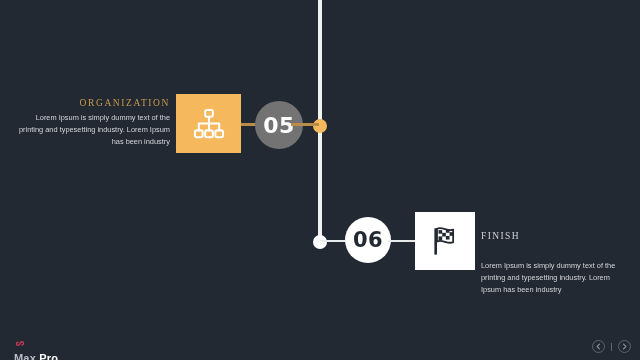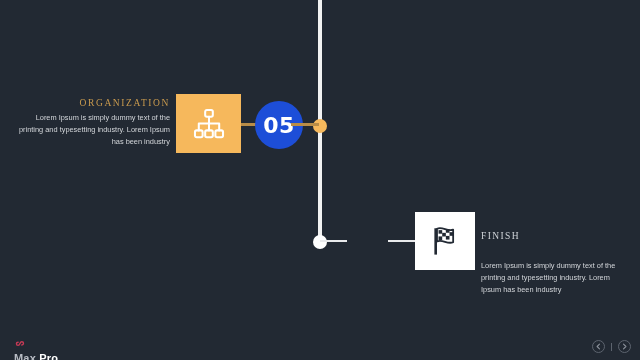--- a/index.html
+++ b/index.html
@@ -57,21 +57,21 @@
     position:absolute;
     left:291px; top:123px;
     width:28px; height:3px;
     background:#b98c47;
   }
   .badge-05 {
     position:absolute;
     left:255px; top:101px;
     width:48px; height:48px;
     border-radius:50%;
-    background:#1d4ed8;
+    background:#737373;
     display:flex; align-items:center; justify-content:center;
     color:#ffffff;
     font-size:22px;
     font-weight:bold;
     letter-spacing:0.5px;
     font-family:"DejaVu Sans", sans-serif;
   }
   .iconbox-05 {
     position:absolute;
     left:176px; top:94px;
@@ -214,20 +214,21 @@
         <path d="M20 19.5 V27.5"></path>
       </svg>
     </span>
   </div>
 
   <div class="connector-05-a"></div>
   <div class="badge-05">05</div>
   <div class="connector-05-b"></div>
 
   <div class="connector-06-a"></div>
+  <div class="badge-06">06</div>
   <div class="connector-06-b"></div>
 
   <div class="iconbox-06">
     <span>
       <svg viewBox="0 0 40 40" fill="#222933">
         <path d="M7.5 5 L10.6 5 L10.6 36 L7.5 36 Z"></path>
         <path d="M10.6 5.6 C17 2.6 23 9.4 29.6 6.6 L29.6 21.4 C23 24.4 17 17.6 10.6 20.6 Z" fill="none" stroke="#222933" stroke-width="2.1" stroke-linejoin="round"></path>
         <g>
           <rect x="12.4" y="7.2" width="4.3" height="4.2"></rect>
           <rect x="21.0" y="6.0" width="4.3" height="4.3"></rect>

